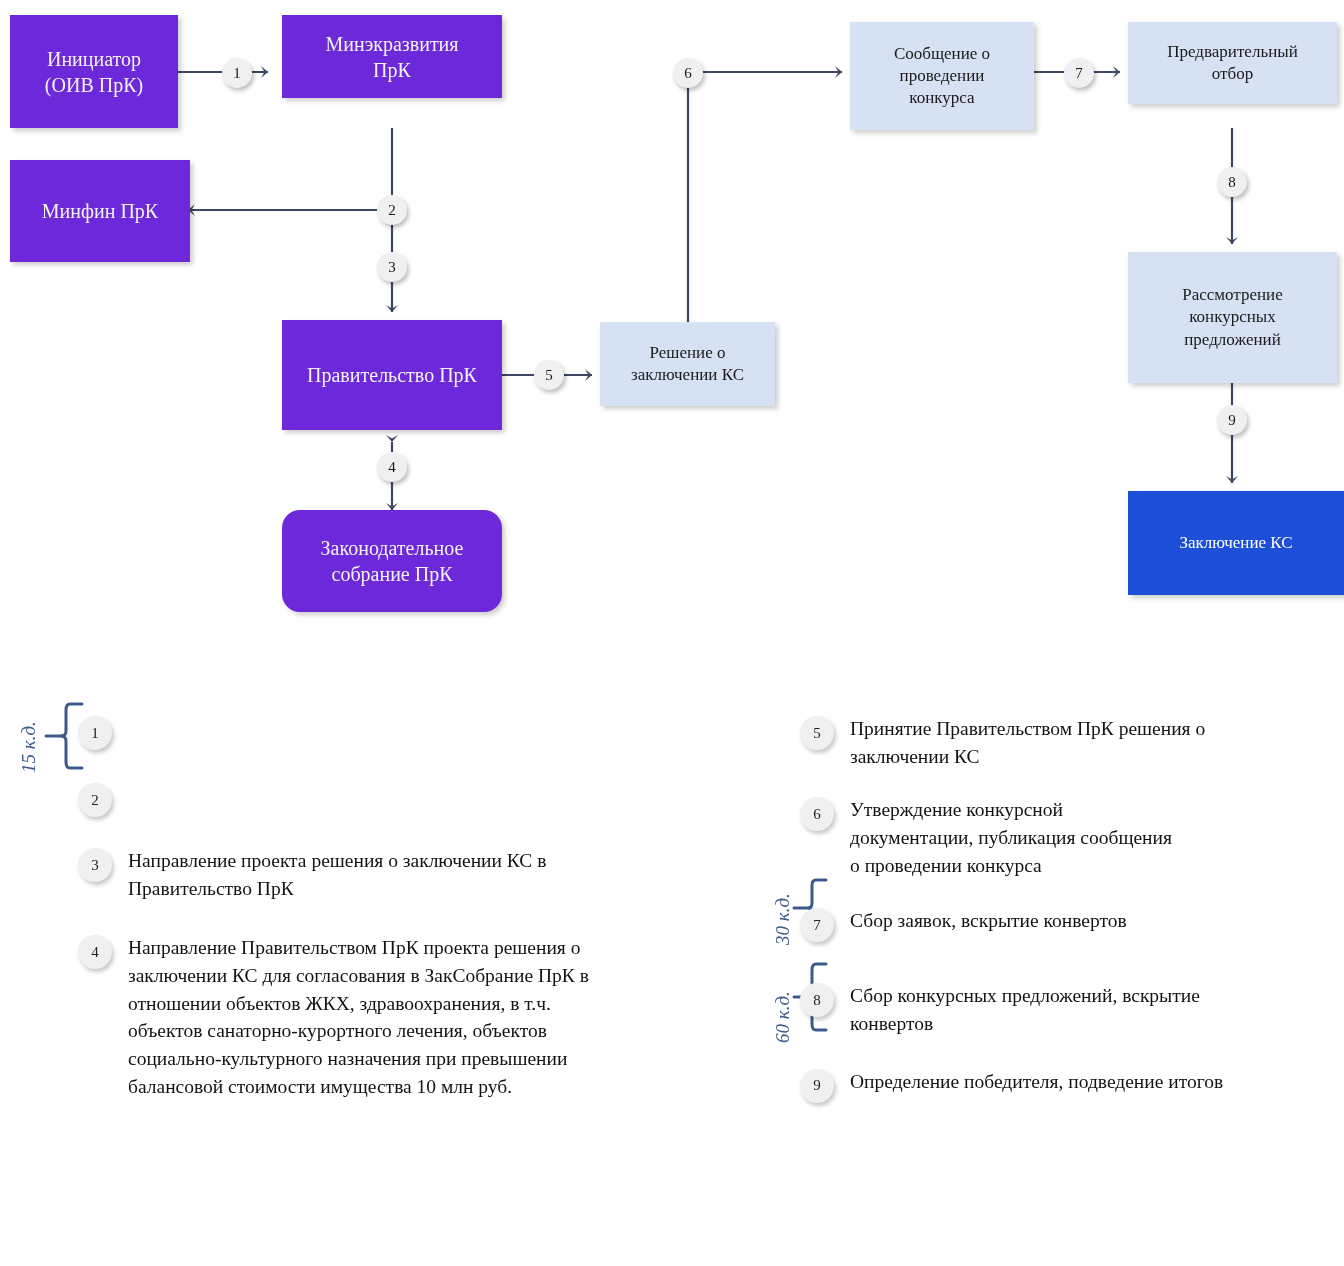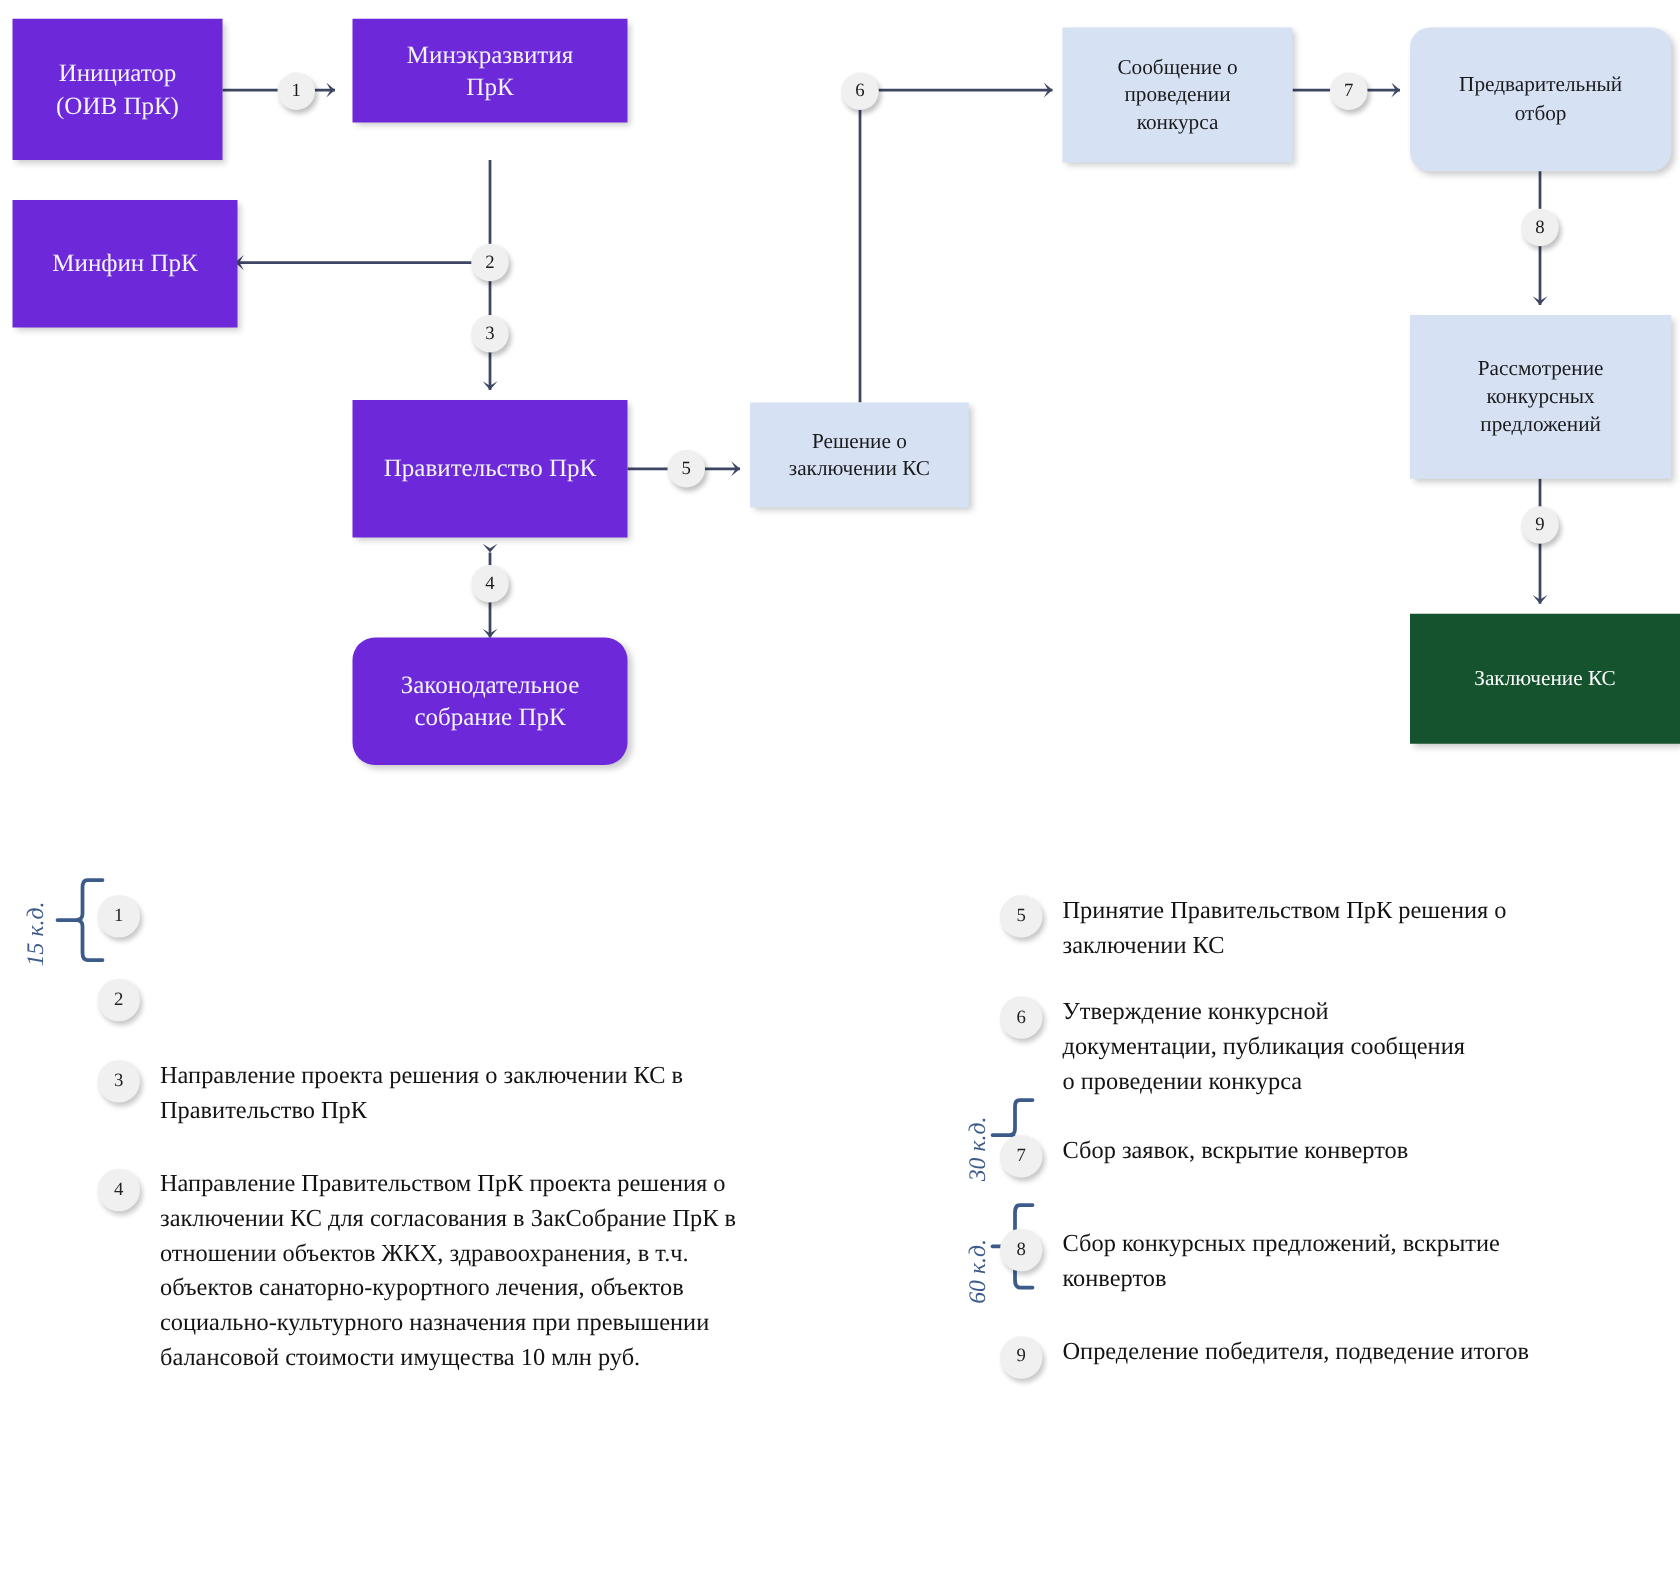--- a/index.html
+++ b/index.html
@@ -44,21 +44,21 @@
     background: #6d28d9;
     color: #f2f4f8;
     font-size: 20px;
   }
   .node-light {
     background: #d6e1f4;
     color: #1a1a1a;
     font-size: 17px;
   }
   .node-accent {
-    background: #14532d;
+    background: #1d4ed8;
     color: #ffffff;
     font-size: 17px;
   }
 
   
   .badge {
     position: absolute;
     width: 30px;
     height: 30px;
     border-radius: 50%;
@@ -192,21 +192,21 @@
   <div class="node node-dark" style="left: 282px; top: 510px; width: 220px; height: 102px; white-space: pre-line; border-radius: 18px;">Законодательное
 собрание ПрК</div>
 
   <div class="node node-light" style="left: 600px; top: 322px; width: 175px; height: 84px; white-space: pre-line;">Решение о
 заключении КС</div>
 
   <div class="node node-light" style="left: 850px; top: 22px; width: 184px; height: 108px; white-space: pre-line;">Сообщение о
 проведении
 конкурса</div>
 
-  <div class="node node-light" style="left: 1128px; top: 22px; width: 209px; height: 115px; white-space: pre-line; border-radius: 16px;">Предварительный
+  <div class="node node-light" style="left: 1128px; top: 22px; width: 209px; height: 82px; white-space: pre-line;">Предварительный
 отбор</div>
 
   <div class="node node-light" style="left: 1128px; top: 252px; width: 209px; height: 131px; white-space: pre-line;">Рассмотрение
 конкурсных
 предложений</div>
 
   <div class="node node-accent" style="left: 1128px; top: 491px; width: 216px; height: 104px; white-space: pre-line;">Заключение КС</div>
 
   <div class="badge" style="left:222px; top:58px;">1</div>
   <div class="badge" style="left:377px; top:195px;">2</div>

